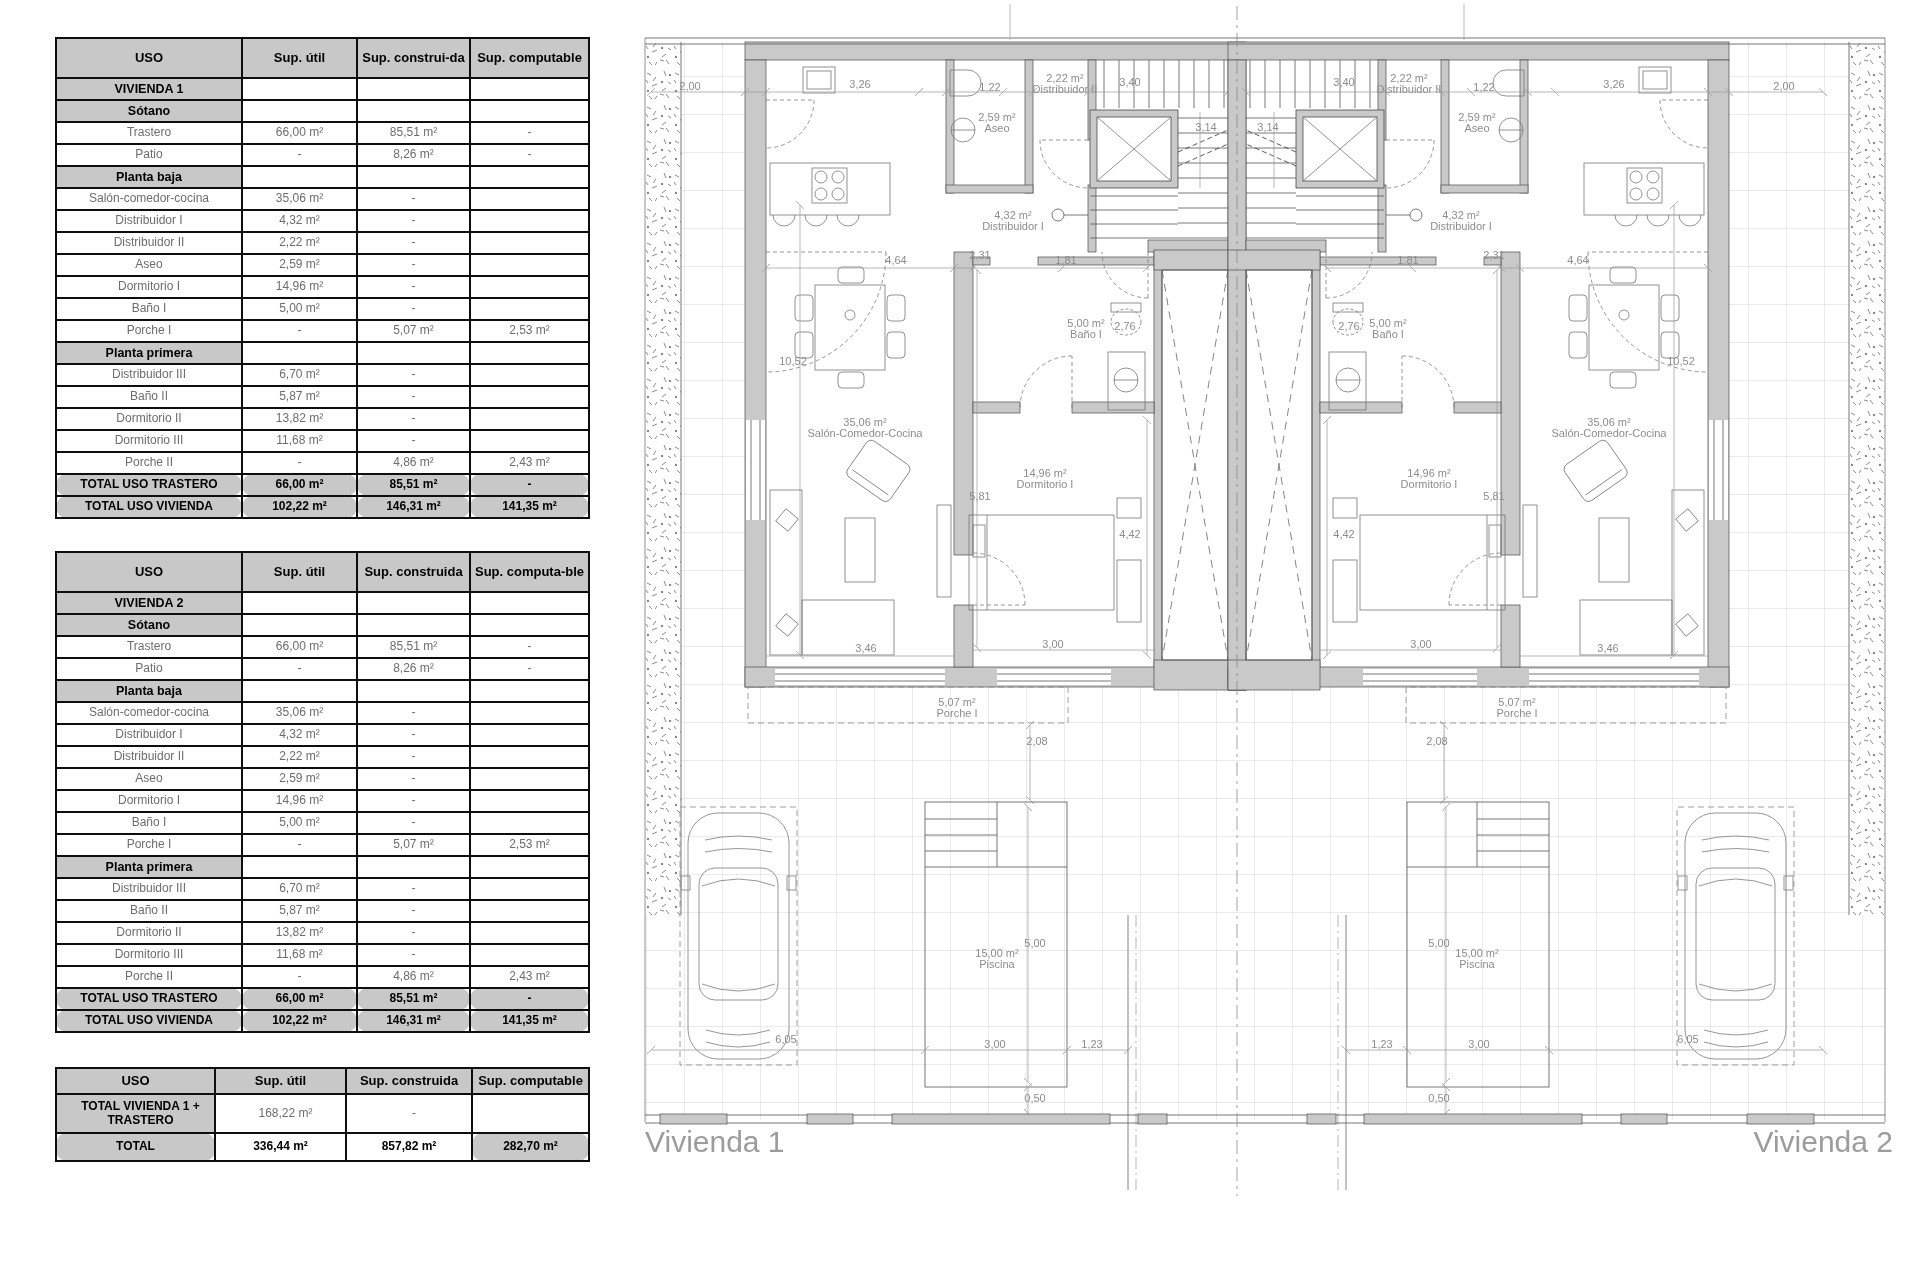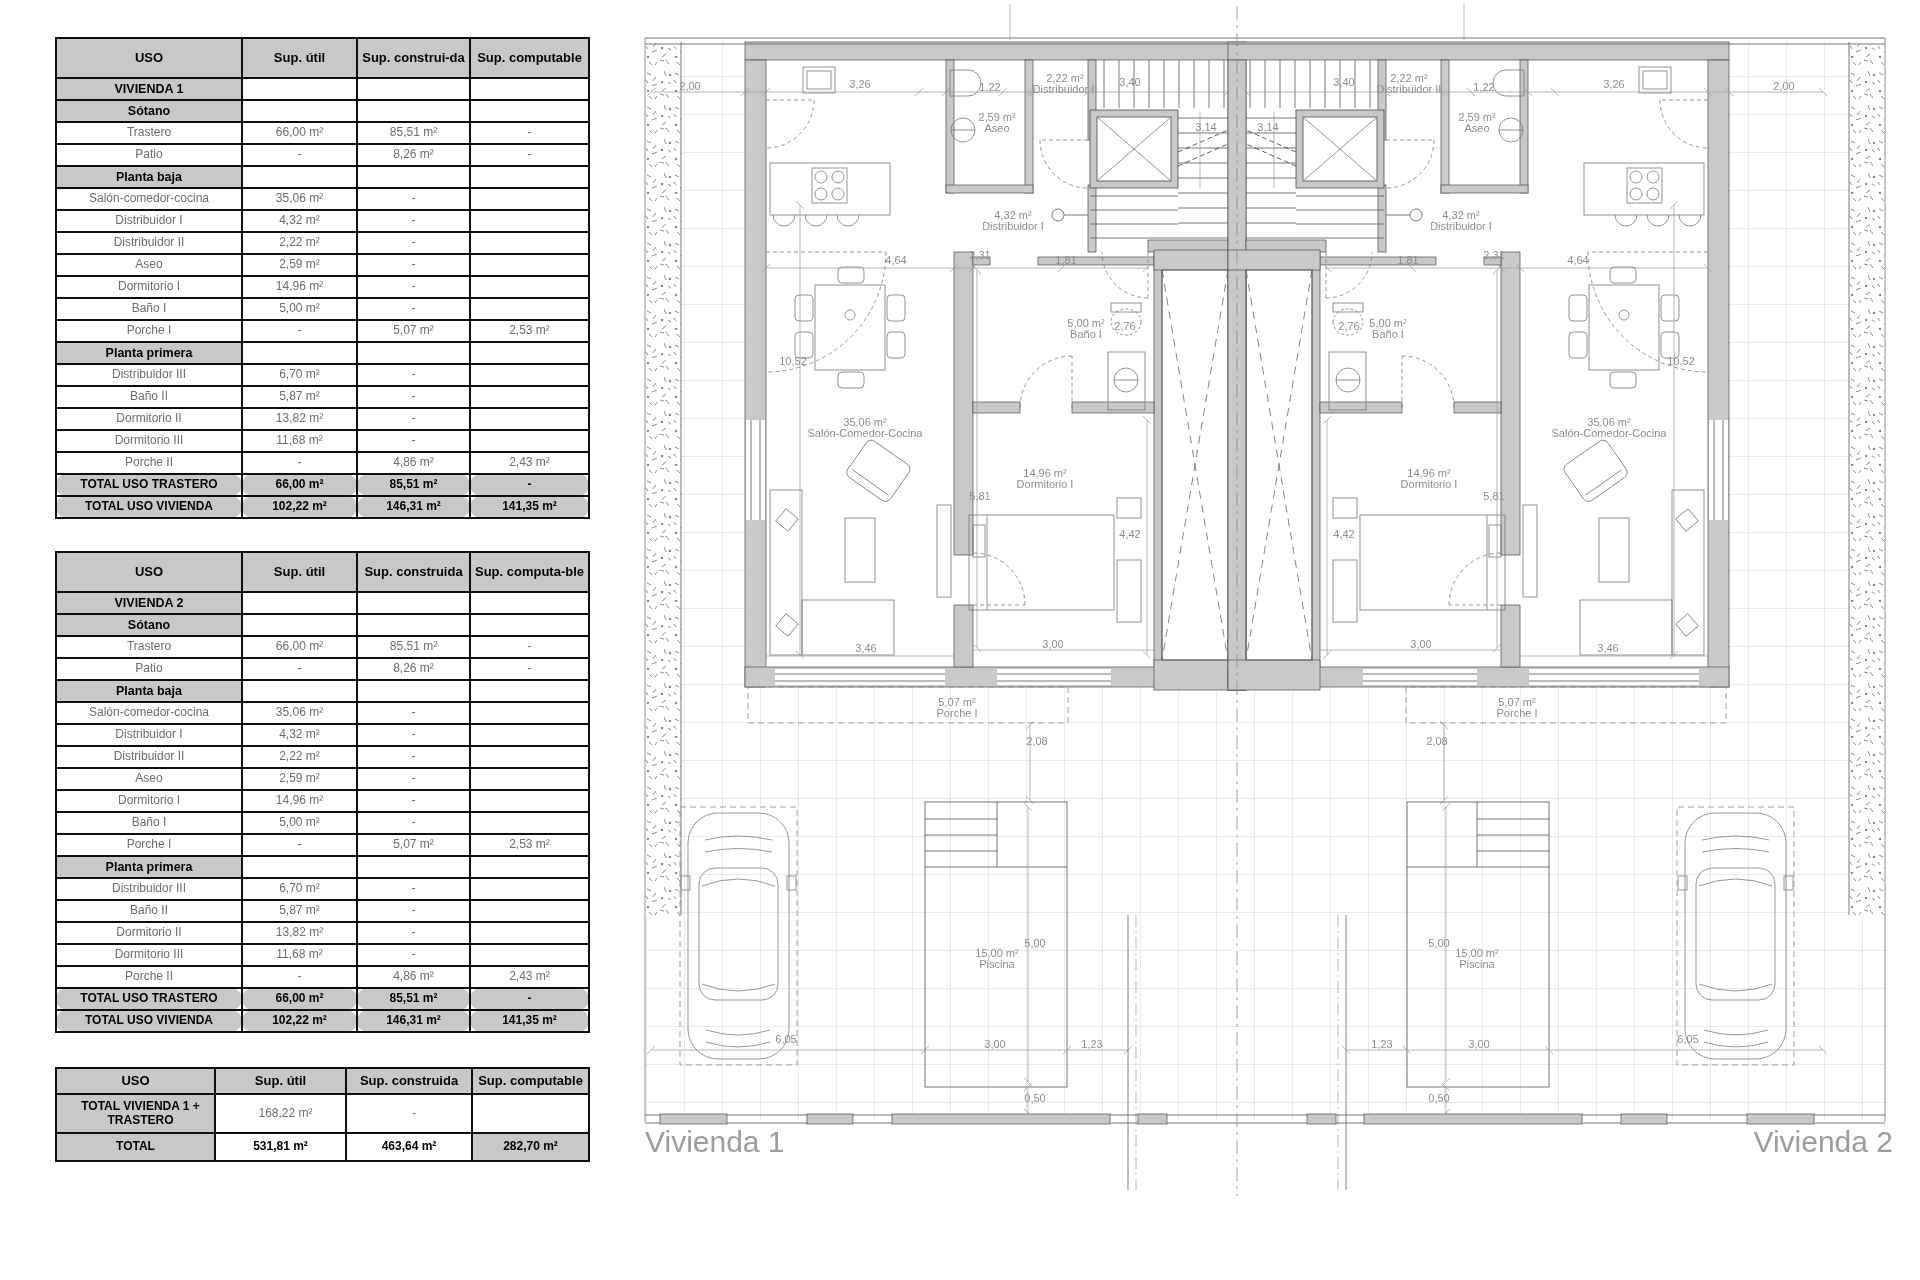--- a/index.html
+++ b/index.html
@@ -8,21 +8,21 @@
   table{border-collapse:collapse;position:absolute;table-layout:fixed;background:#fff;}
   td{border:2px solid #0e0e0e;text-align:center;vertical-align:middle;
      font-size:12px;color:#6d6d6d;padding:0 2px;overflow:hidden;line-height:1.15;}
   thead td{background:#c8c8c8;font-weight:bold;color:#000;font-size:13px;}
   .t12 tbody td{height:20px;}
   tr.section td:first-child{background:#c8c8c8;font-weight:bold;color:#000;font-size:12.5px;}
   tr.total td{background:#c8c8c8;font-weight:bold;color:#000;border-radius:11px;}
   tr.summary td{height:37px;padding-left:12px;}
   tr.summary td:first-child{background:#c8c8c8;font-weight:bold;color:#000;}
   tr.grand td{height:26px;font-weight:bold;color:#000;}
-  tr.grand td:first-child,tr.grand td:last-child{background:#c8c8c8;}
+  tr.grand td:first-child,tr.grand td:last-child{background:#c8c8c8;border-radius:11px;}
   svg text{font-family:"Liberation Sans", sans-serif;}
   .plbl{font-size:11px;fill:#8d8d8d;}
   .caption{font-size:30px;fill:#9c9c9c;}
   .thin{stroke:#555;stroke-width:0.8;fill:none;}
   .wall{fill:#c9c9c9;stroke:#4a4a4a;stroke-width:0.7;}
   .dash{stroke:#888;stroke-width:0.8;fill:none;stroke-dasharray:6 4;}
   .dim{stroke:#9a9a9a;stroke-width:0.7;fill:none;}
   .furn{stroke:#777;stroke-width:0.8;fill:none;}
 </style>
 </head>
@@ -325,22 +325,22 @@
       </thead>
       <tbody>
         <tr class="summary">
           <td>TOTAL VIVIENDA 1 + TRASTERO</td>
           <td>168,22 m²</td>
           <td>-</td>
           <td></td>
         </tr>
         <tr class="grand">
           <td>TOTAL</td>
-          <td>531,81 m²</td>
-          <td>463,64  m²</td>
+          <td>336,44 m²</td>
+          <td>857,82  m²</td>
           <td>282,70  m²</td>
         </tr>
       </tbody>
   </table>
 
   <svg width="1270" height="1280" viewBox="630 0 1270 1280" style="position:absolute;left:630px;top:0;">
     <defs>
       <pattern id="tiles" width="38" height="38" patternUnits="userSpaceOnUse">
         <path d="M38,0 H0 V38" fill="none" stroke="#c2c2c2" stroke-width="0.7"></path>
       </pattern>

